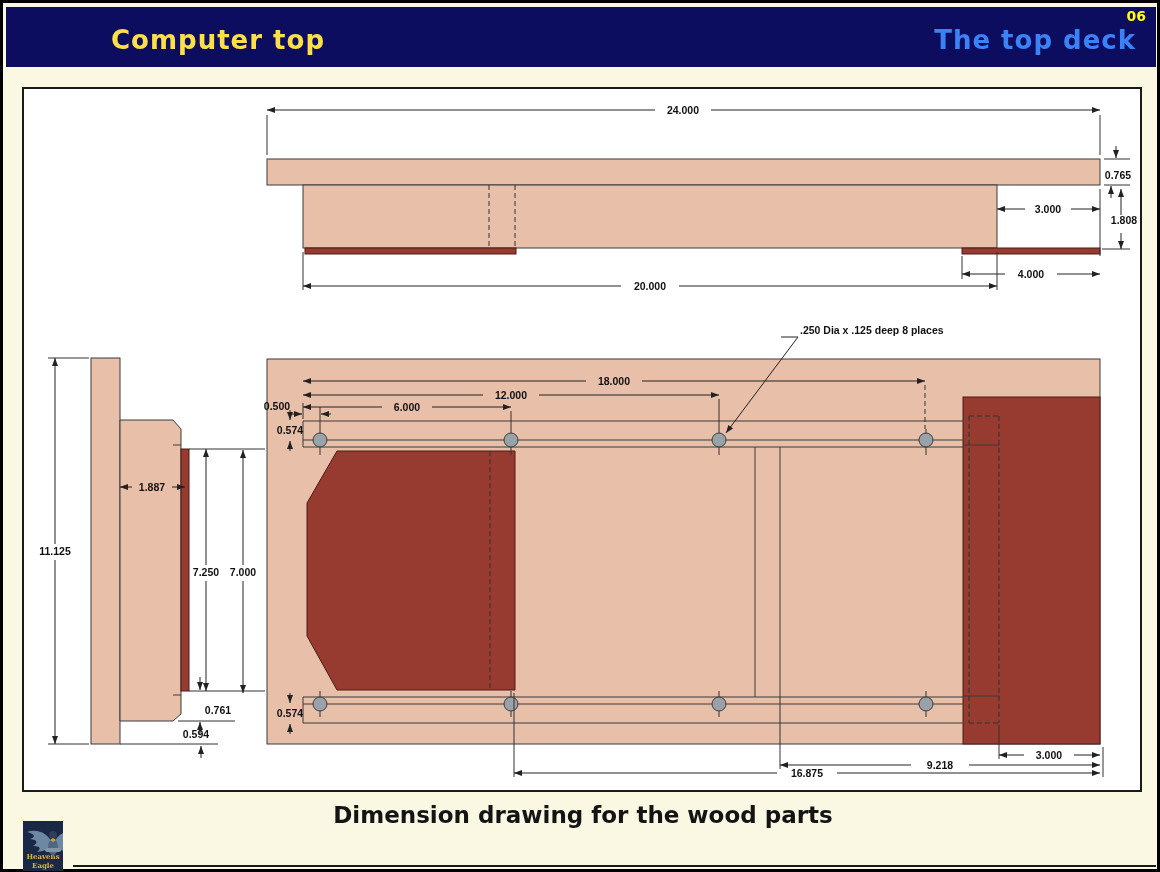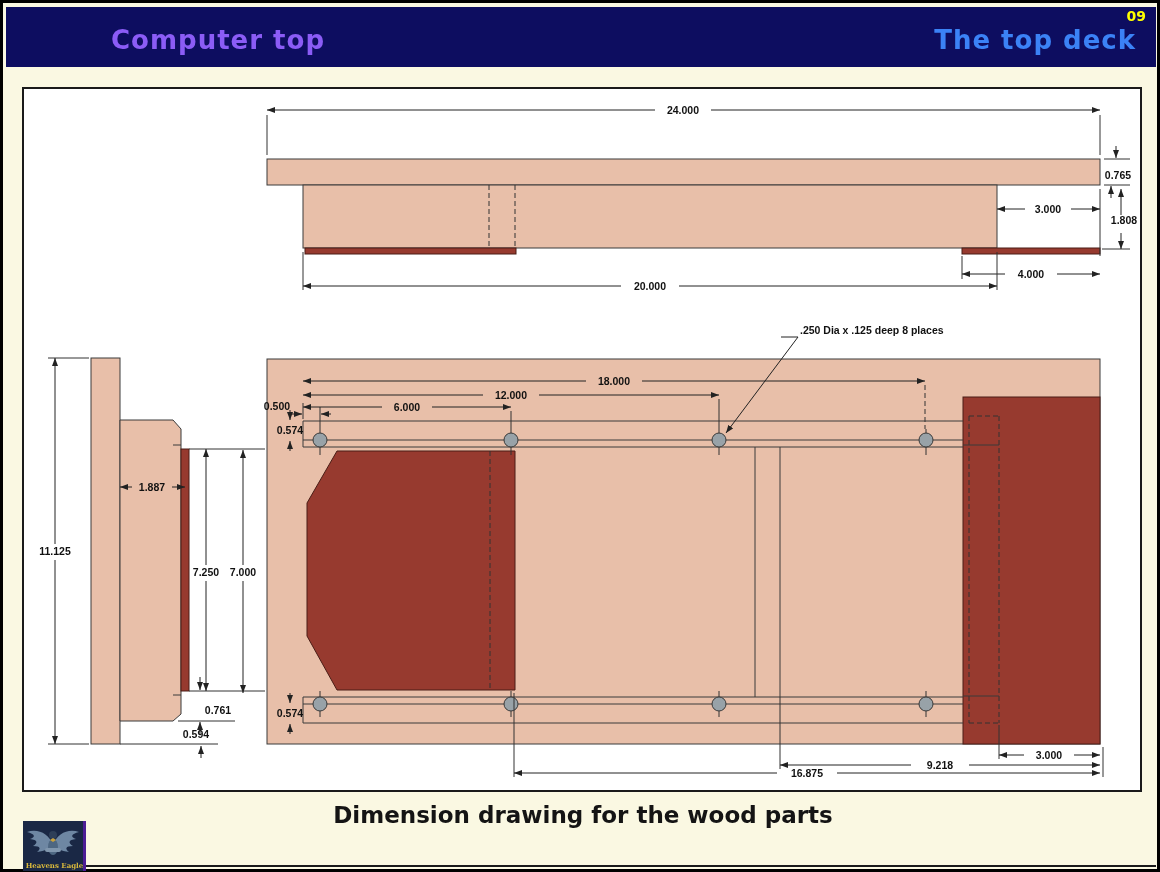--- a/index.html
+++ b/index.html
@@ -1,25 +1,25 @@
 <!DOCTYPE html>
 <html><head>
 <meta charset="utf-8">
 <style>
   html,body{margin:0;padding:0;}
   body{width:1160px;height:872px;position:relative;font-family:"DejaVu Sans",sans-serif;}
   .slide{position:absolute;inset:0;background:#FAF8E2;border:3px solid #000;box-sizing:border-box;}
   .header-bar{position:absolute;left:3px;top:4px;width:1150px;height:60px;background:#0D0D60;}
-  .title-left{position:absolute;left:105px;top:18px;font-size:26px;font-weight:bold;color:#8b5cf6;letter-spacing:1px;}
+  .title-left{position:absolute;left:105px;top:18px;font-size:26px;font-weight:bold;color:#fde047;letter-spacing:1px;}
   .title-right{position:absolute;right:20px;top:18px;font-size:26px;font-weight:bold;color:#3b82f6;letter-spacing:1px;}
   .page-num{position:absolute;right:10px;top:1px;font-size:14px;font-weight:bold;color:#FFFF00;}
   .caption{position:absolute;left:0;top:799px;width:1160px;text-align:center;font-size:23px;font-weight:bold;color:#141414;}
   .drawing-svg{position:absolute;left:0;top:0;width:1160px;height:872px;}
   .footer-line{position:absolute;left:70px;top:862px;width:1083px;height:2px;background:#1a1a1a;}
-  .logo{position:absolute;left:20px;top:818px;width:63px;height:50px;background:#4c1d95;overflow:hidden;}
+  .logo{position:absolute;left:20px;top:818px;width:40px;height:50px;background:#4c1d95;overflow:hidden;}
   .logo-name{position:absolute;left:0;bottom:1px;width:100%;text-align:center;font-size:7px;font-weight:bold;color:#D8B83C;font-family:"DejaVu Serif",serif;}
   
   .panel{fill:#FFFFFF;stroke:#1a1a1a;stroke-width:2;}
   .wood{fill:#E8BFA9;stroke:#3b3b3b;stroke-width:1;}
   .red{fill:#973A2F;stroke:#4a1d16;stroke-width:1;}
   .oL{stroke:#3b3b3b;stroke-width:1;fill:none;}
   .dim{stroke:#222;stroke-width:1;fill:none;}
   .ext{stroke:#333;stroke-width:1;fill:none;}
   .dsh{stroke:#333;stroke-width:1;fill:none;stroke-dasharray:5 3;}
   .hole{fill:#98A2A8;stroke:#3a3a3a;stroke-width:1;}
@@ -27,21 +27,21 @@
   text.dl{font:bold 10.5px "Liberation Sans",sans-serif;fill:#111;text-anchor:start;}
 </style>
 </head>
 <body>
 
 <div class="slide">
 
   <div class="header-bar">
     <span class="title-left">Computer top</span>
     <span class="title-right">The top deck</span>
-    <span class="page-num">09</span>
+    <span class="page-num">06</span>
   </div>
 
   <svg class="drawing-svg" viewBox="0 0 1160 872">
     <defs>
       <marker id="mE" markerWidth="9" markerHeight="6" refX="8" refY="3" orient="auto">
         <path d="M0,0 L8,3 L0,6 Z" fill="#222"></path>
       </marker>
       <marker id="mS" markerWidth="9" markerHeight="6" refX="0" refY="3" orient="auto">
         <path d="M8,0 L0,3 L8,6 Z" fill="#222"></path>
       </marker>

